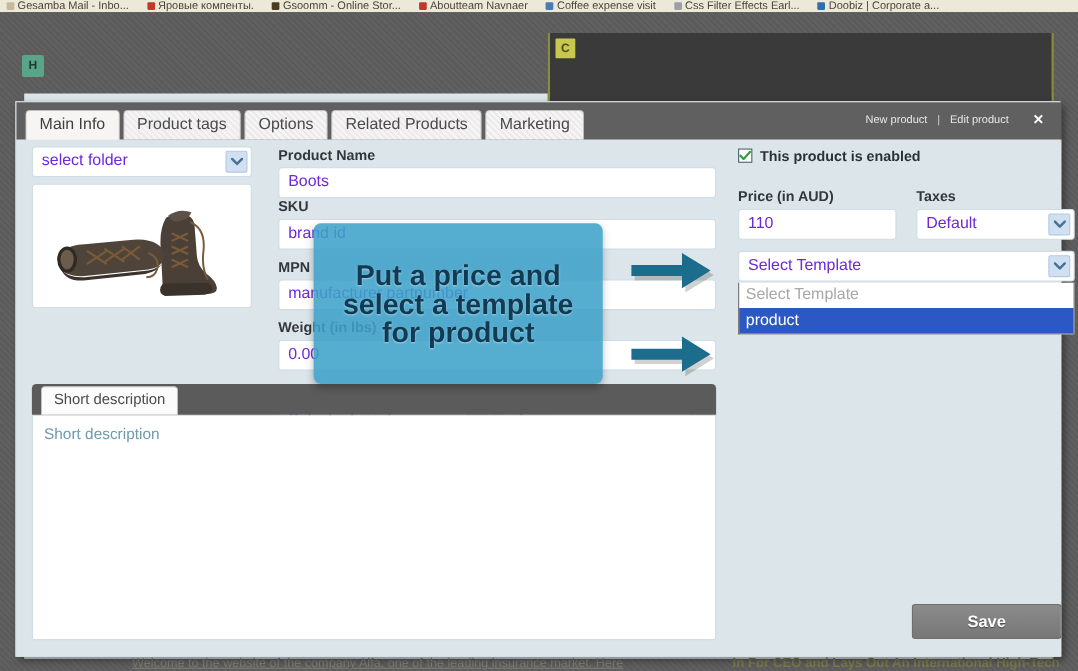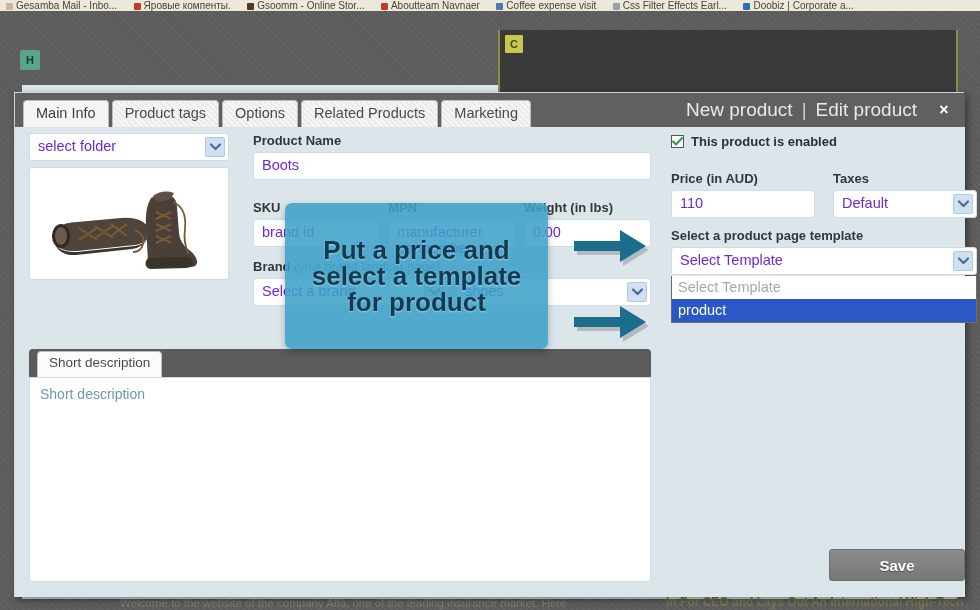--- a/index.html
+++ b/index.html
@@ -28,21 +28,21 @@
     background-image: repeating-linear-gradient(45deg, rgba(255,255,255,.030) 0 2px, rgba(0,0,0,0) 2px 4px);
   }
 
   
   #site-page {
     position:absolute; left:22px; top:85px; width:936px; height:514px;
     background:#dbe5ea;
   }
   #site-footer-left {
     position:absolute; left:120px; top:596px; width:520px; height:14px;
-    color:#7e7e74; font-size:11.5px; line-height:14px; overflow:hidden; white-space:nowrap;
+    color:#7e7e74; font-size:11.5px; line-height:14px; overflow:hidden; white-space:nowrap;text-decoration:underline;
   }
   #site-footer-right {
     position:absolute; left:666px; top:595px; width:314px; height:15px;
     color:#7b7a4c; font-size:12px; font-weight:bold; line-height:15px; overflow:hidden; white-space:nowrap;
   }
 
   
   #h-badge {
     position:absolute; left:20px; top:50px; width:20px; height:20px;
     background:#5aa58a; color:#17402f; font-size:11px; font-weight:bold;
@@ -66,21 +66,21 @@
     box-shadow: 3px 3px 7px rgba(0,0,0,.45);
   }
 
   
   #modal-header {
     position:absolute; left:0; top:0; width:950px; height:34px;
     background:#606060;
   }
   #header-links {
     position:absolute; right:48px; top:0; height:48px; line-height:34px;
-    color:#e8e8e8; font-size:19px; white-space:nowrap;
+    color:#e8e8e8; font-size:10px; white-space:nowrap;
   }
   #header-links span { cursor:pointer; }
   #header-sep { margin:0 9px; color:#cfcfcf; }
   #modal-close {
     position:absolute; right:12px; top:9px; width:18px; height:18px;
     color:#fff; font-size:16px; font-weight:bold; line-height:16px; text-align:center; cursor:pointer;
   }
 
   
   #main-tabs {
@@ -278,21 +278,21 @@
             </g>
           </g>
         </svg>
       </div>
     </div>
 
     <div id="mid-col">
       <div class="lbl">Product Name</div>
       <div class="fld">Boots</div>
 
-      <div class="row3" style="margin-top:20px;">
+      <div class="row3" style="margin-top:0;flex-direction:column;">
         <div>
           <div class="lbl">SKU</div>
           <div class="fld">brand id</div>
         </div>
         <div>
           <div class="lbl">MPN</div>
           <div class="fld">manufacturer partnumber</div>
         </div>
         <div>
           <div class="lbl">Weight (in lbs)</div>
@@ -355,21 +355,20 @@
             <div class="sel-arrow">
               <svg width="11" height="8" viewBox="0 0 11 8">
                   <path d="M1 1.5 L5.5 6 L10 1.5" stroke="#4a6f93" stroke-width="2.2" fill="none" stroke-linecap="round" stroke-linejoin="round"></path>
                 </svg>
             </div>
           </div>
         </div>
       </div>
 
       <div id="tmpl-wrap">
-        <div class="lbl">Select a product page template</div>
         <div class="sel-wrap">
           <div class="fld">Select Template</div>
           <div class="sel-arrow">
             <svg width="11" height="8" viewBox="0 0 11 8">
                 <path d="M1 1.5 L5.5 6 L10 1.5" stroke="#4a6f93" stroke-width="2.2" fill="none" stroke-linecap="round" stroke-linejoin="round"></path>
               </svg>
           </div>
         </div>
         <div id="tmpl-dropdown">
           <div class="opt placeholder">Select Template</div>

